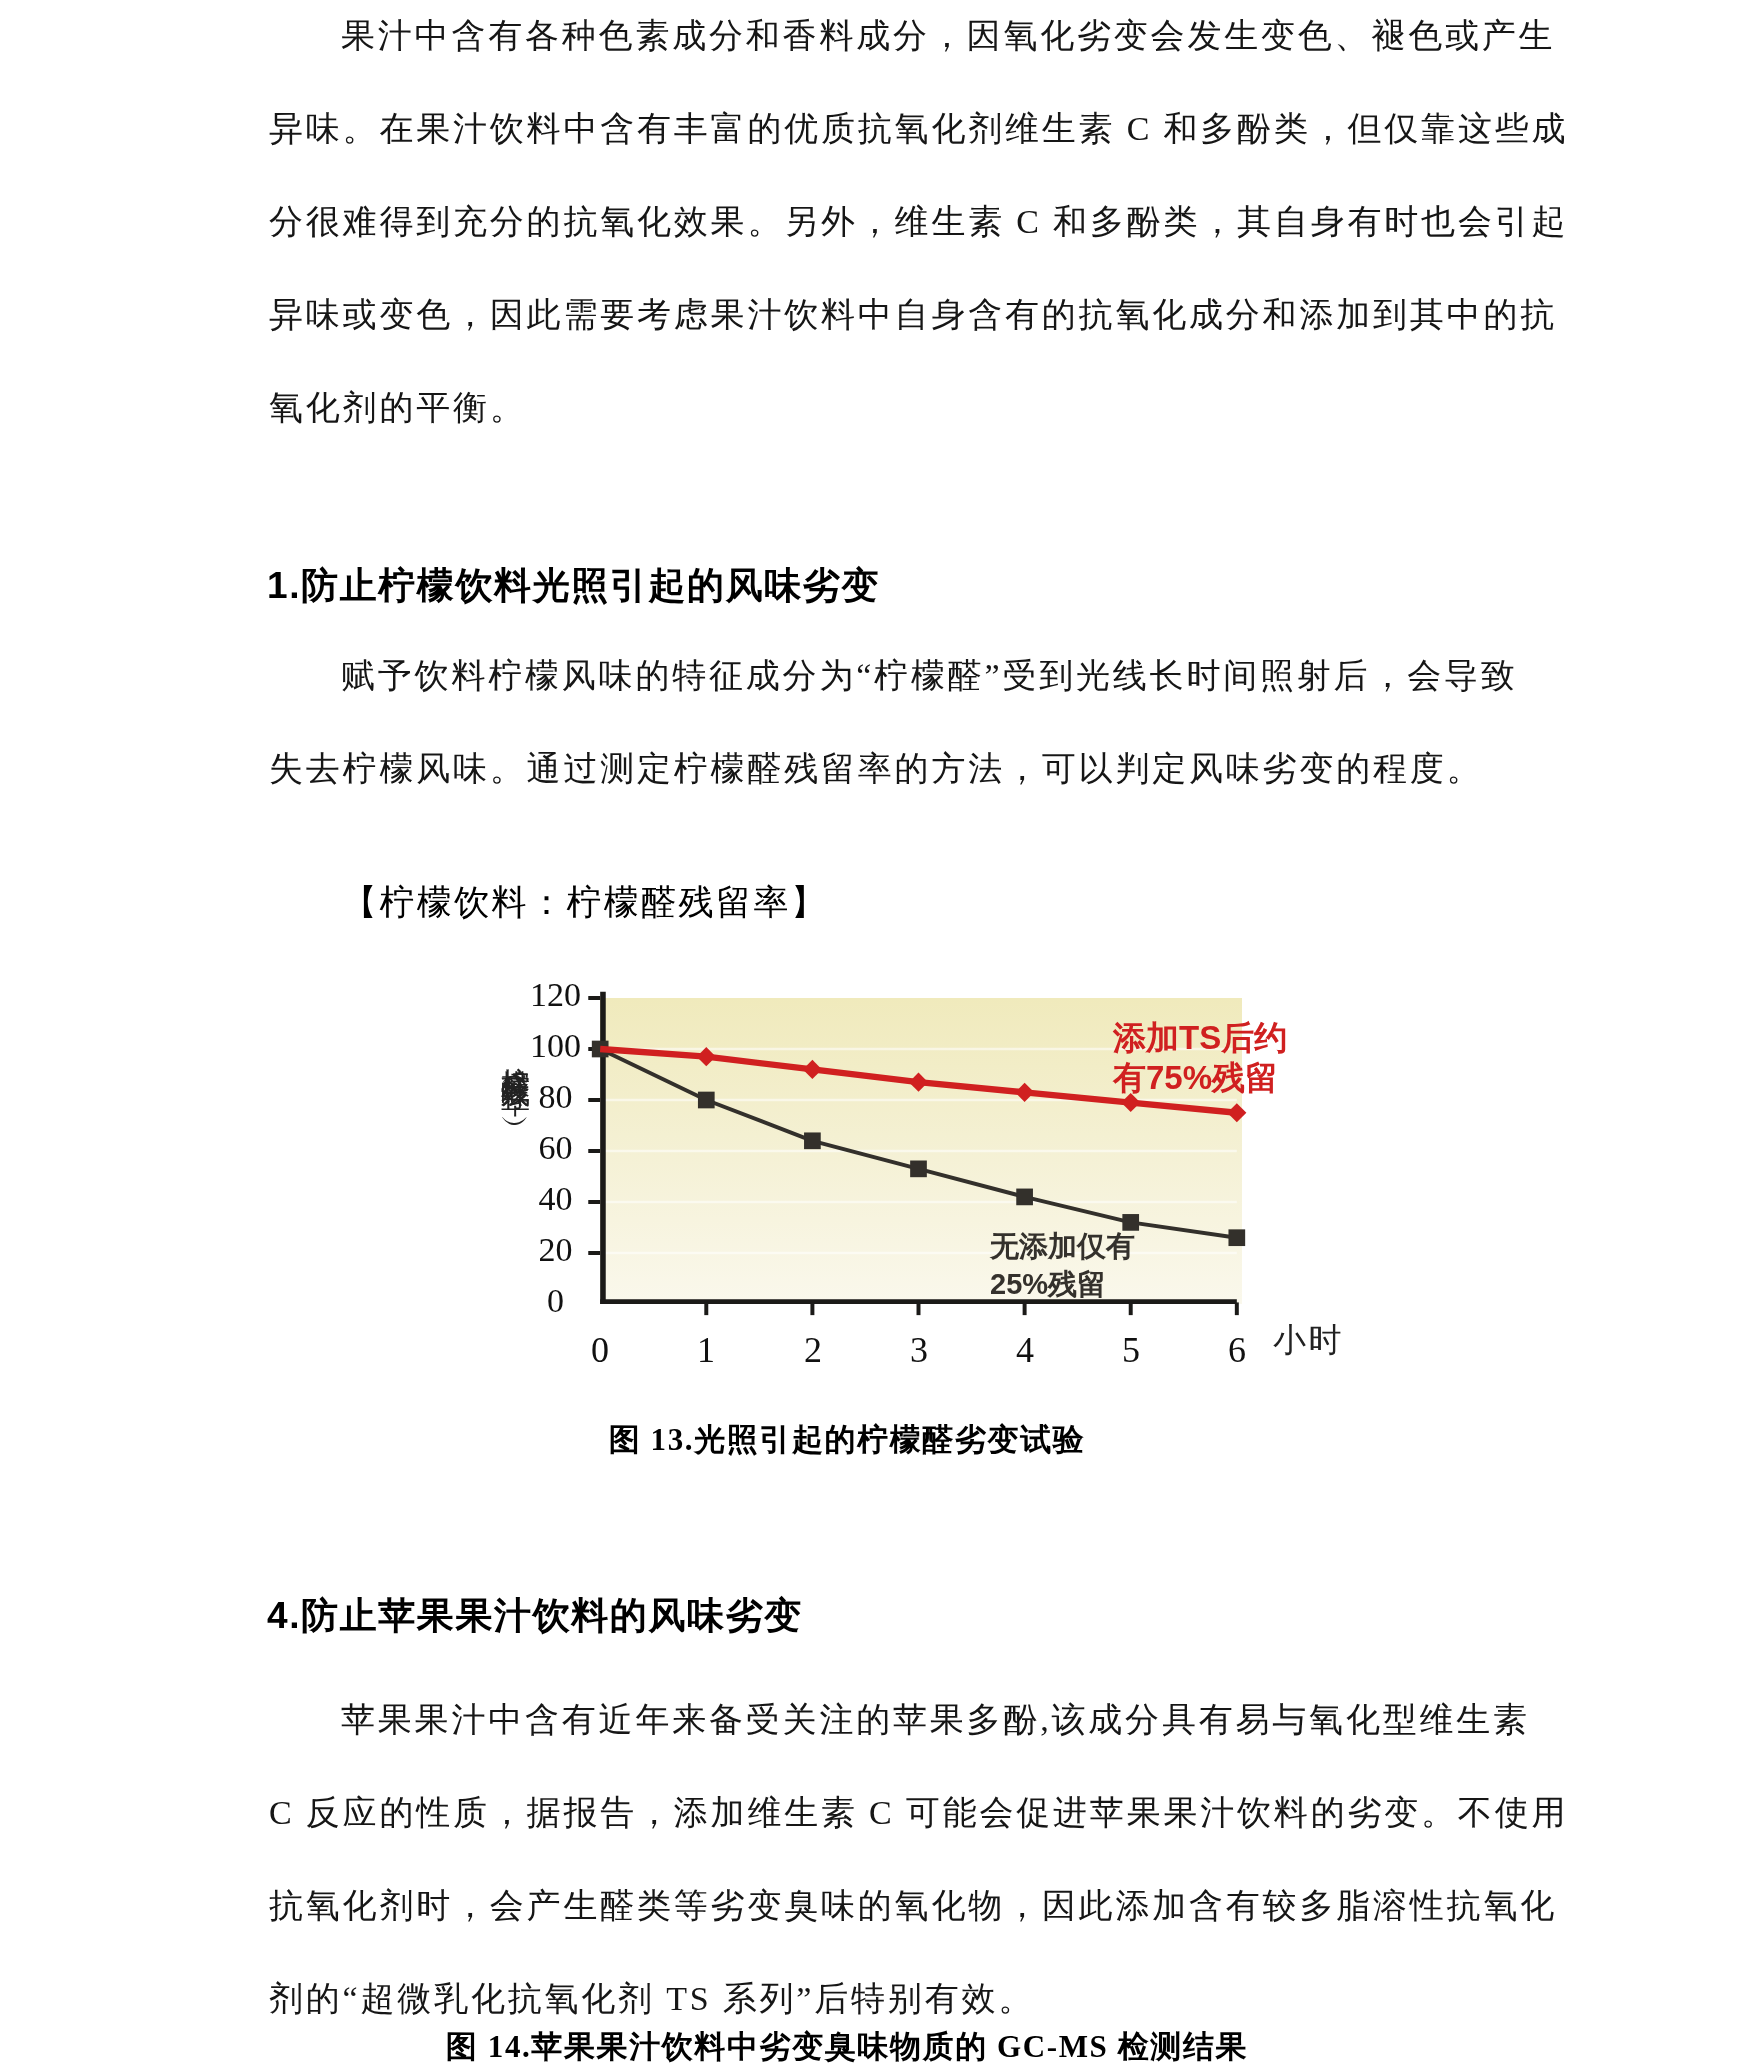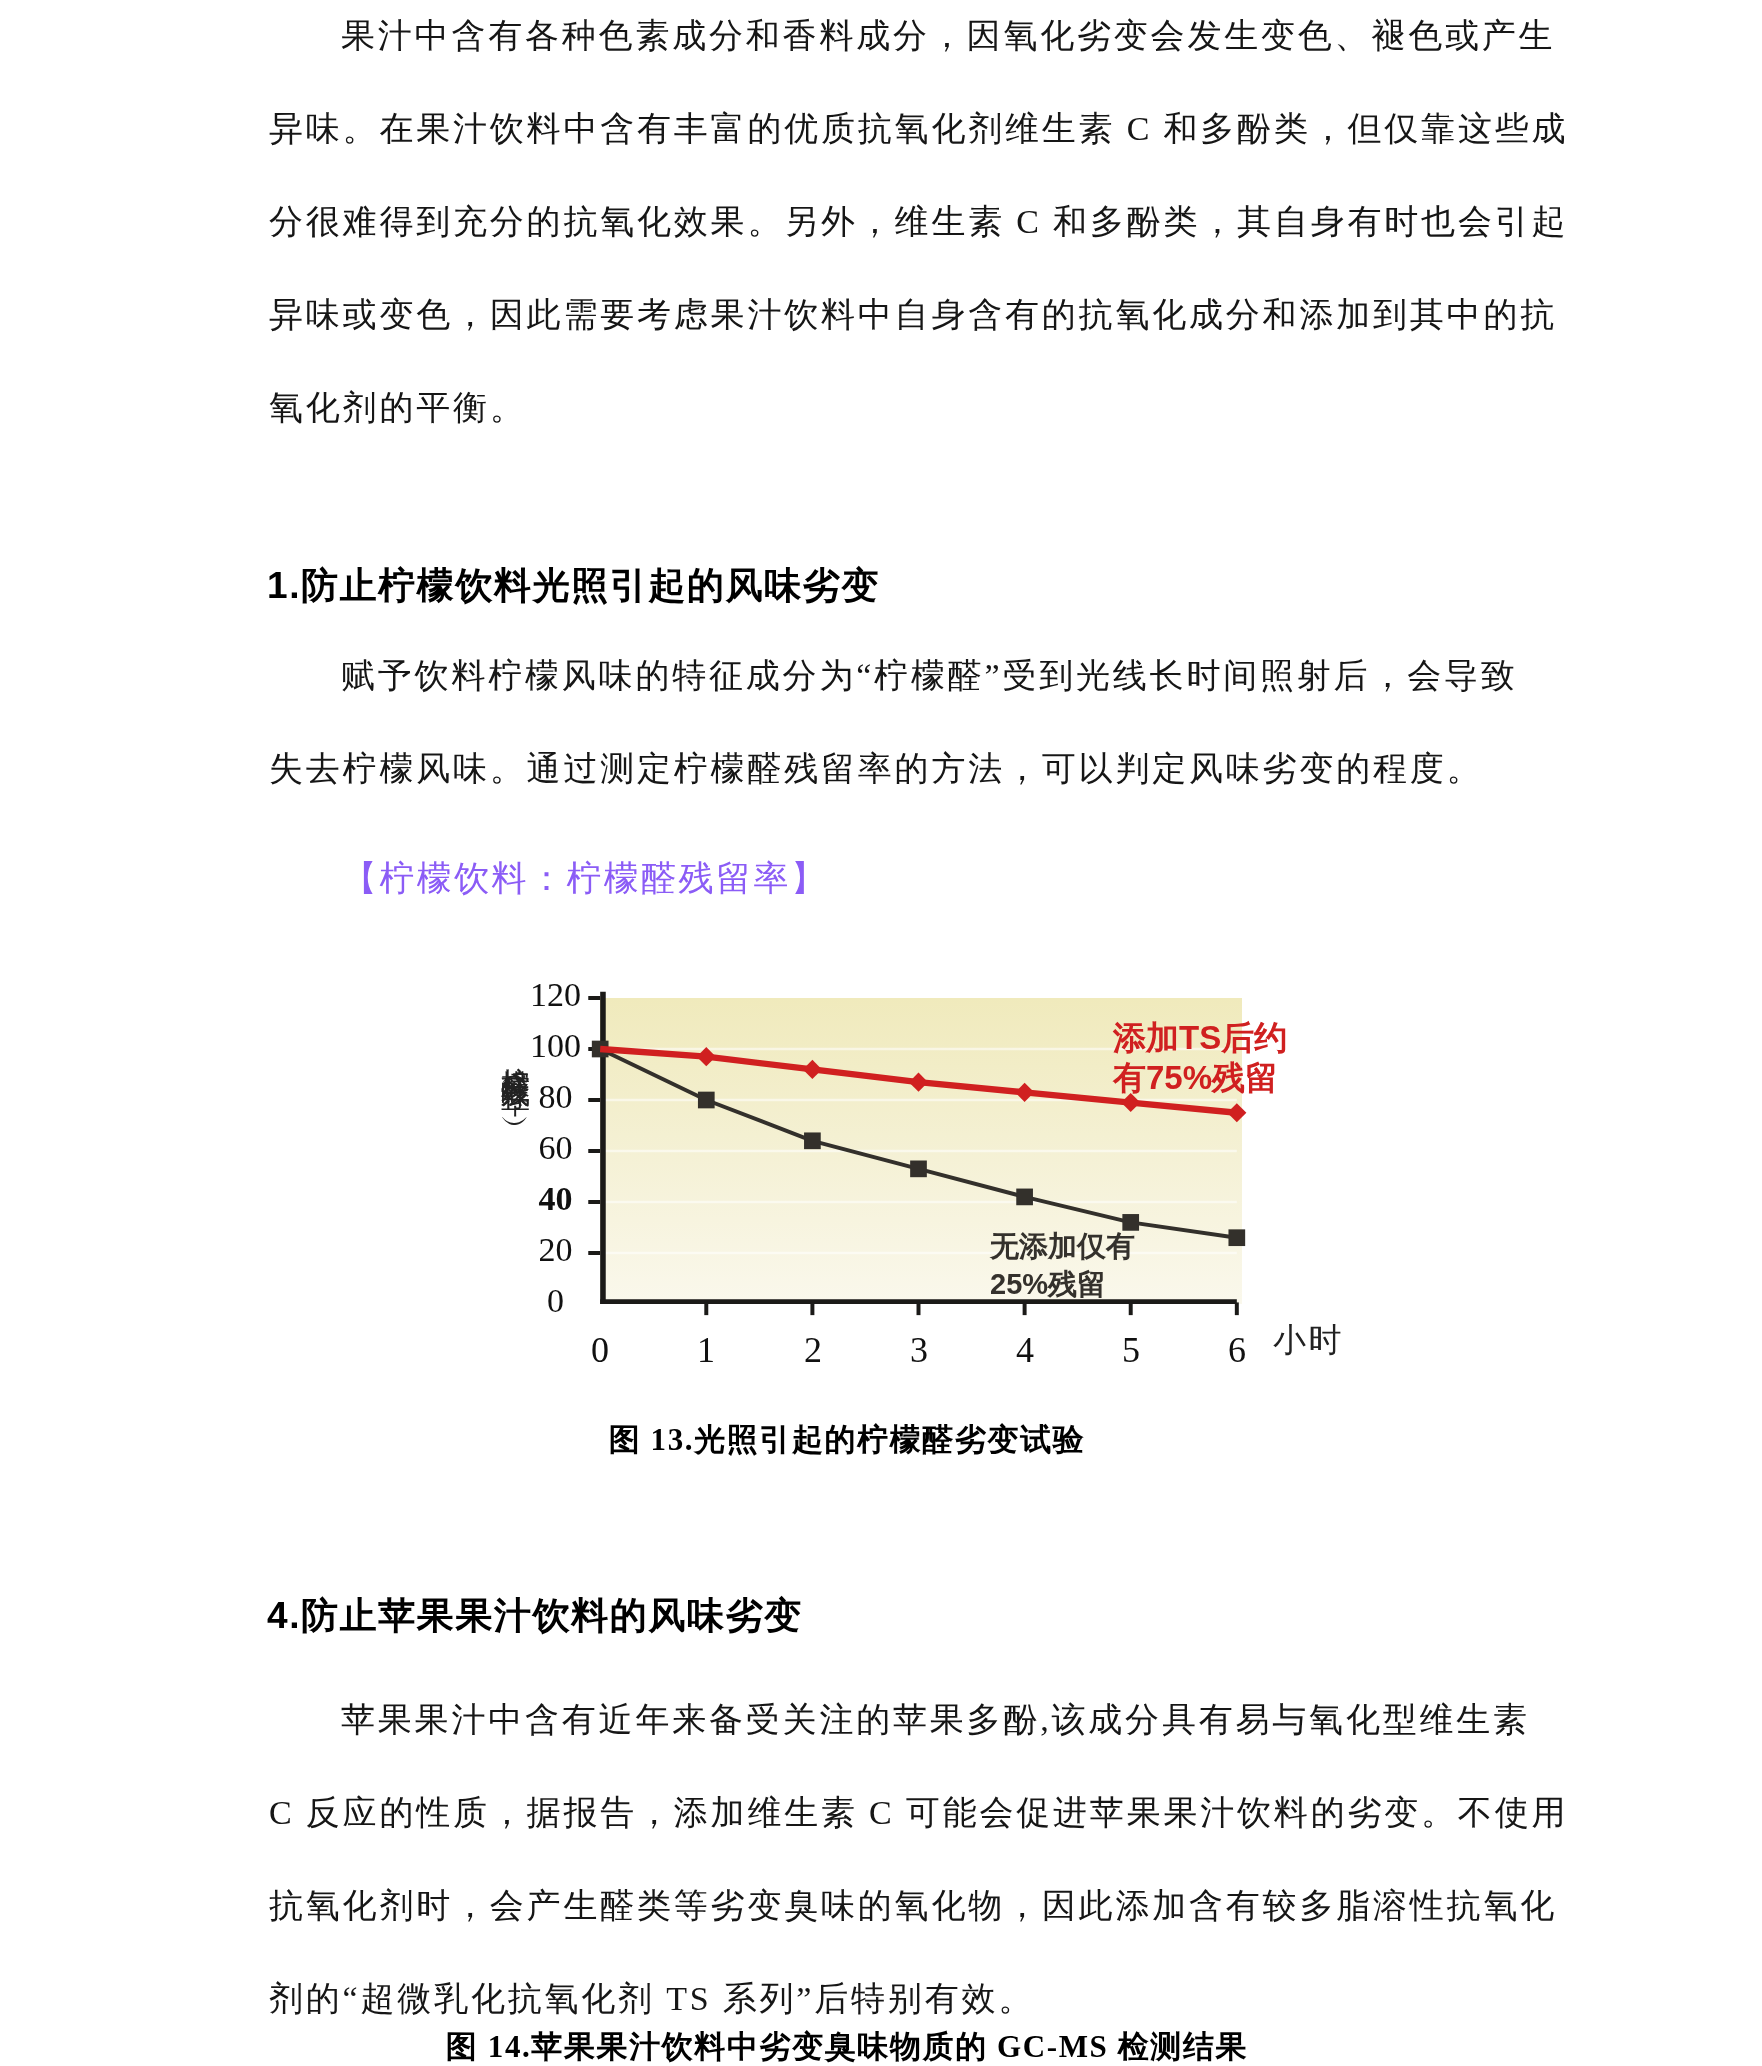--- a/index.html
+++ b/index.html
@@ -12,22 +12,22 @@
     position:absolute;left:269px;width:1248px;height:46px;
     font-size:34px;letter-spacing:2.8px;white-space:nowrap;color:#161616;
   }
   .indent{padding-left:72px;}
   .heading{
     position:absolute;left:267px;width:1192px;height:49px;
     font-size:37px;font-weight:bold;letter-spacing:1.6px;white-space:nowrap;color:#000;
     font-family:"Liberation Sans","DejaVu Sans",sans-serif;
   }
   .chart-label{
-    position:absolute;left:342px;top:855px;width:715px;height:46px;
-    font-size:35px;letter-spacing:2.4px;white-space:nowrap;color:#8b5cf6;
+    position:absolute;left:342px;top:879px;width:715px;height:46px;
+    font-size:35px;letter-spacing:2.4px;white-space:nowrap;color:#000000;
   }
   .caption{
     position:absolute;left:0;width:1694px;text-align:center;
     font-size:31px;font-weight:bold;letter-spacing:1.6px;color:#000;
   }
   
   #chart-area{position:absolute;left:477px;top:954px;width:938px;height:465px;}
   #plot-bg{
     position:absolute;left:123px;top:44px;width:642px;height:306px;
     background:linear-gradient(#f0eabc 0%,#f4f0d2 45%,#faf8ec 100%);
@@ -119,21 +119,21 @@
       <rect x="392" y="97.375" width="17" height="17" transform="rotate(45 400.5 105.875)" fill="#d02020"></rect>
       <rect x="525.5" y="110.20833333333331" width="17" height="17" transform="rotate(45 534 118.70833333333331)" fill="#d02020"></rect>
       <rect x="659" y="123.04166666666666" width="17" height="17" transform="rotate(45 667.5 131.54166666666666)" fill="#d02020"></rect>
       <rect x="792.5" y="135.875" width="17" height="17" transform="rotate(45 801 144.375)" fill="#d02020"></rect>
     </svg>
   <div class="ylabel">柠檬醛残存率（%）</div>
   <div class="xlabel">小时</div>
   <div id="tick-labels">
       <div class="ytick-label" style="top: 328px;">0</div>
       <div class="ytick-label" style="top: 277px;">20</div>
-      <div class="ytick-label" style="top: 226px; font-weight: bold;">40</div>
+      <div class="ytick-label" style="top: 226px;">40</div>
       <div class="ytick-label" style="top: 175px;">60</div>
       <div class="ytick-label" style="top: 124px;">80</div>
       <div class="ytick-label" style="top: 73px;">100</div>
       <div class="ytick-label" style="top: 22px;">120</div>
       <div class="xtick-label" style="left: 91px;">0</div>
       <div class="xtick-label" style="left: 197px;">1</div>
       <div class="xtick-label" style="left: 304px;">2</div>
       <div class="xtick-label" style="left: 410px;">3</div>
       <div class="xtick-label" style="left: 516px;">4</div>
       <div class="xtick-label" style="left: 622px;">5</div>

